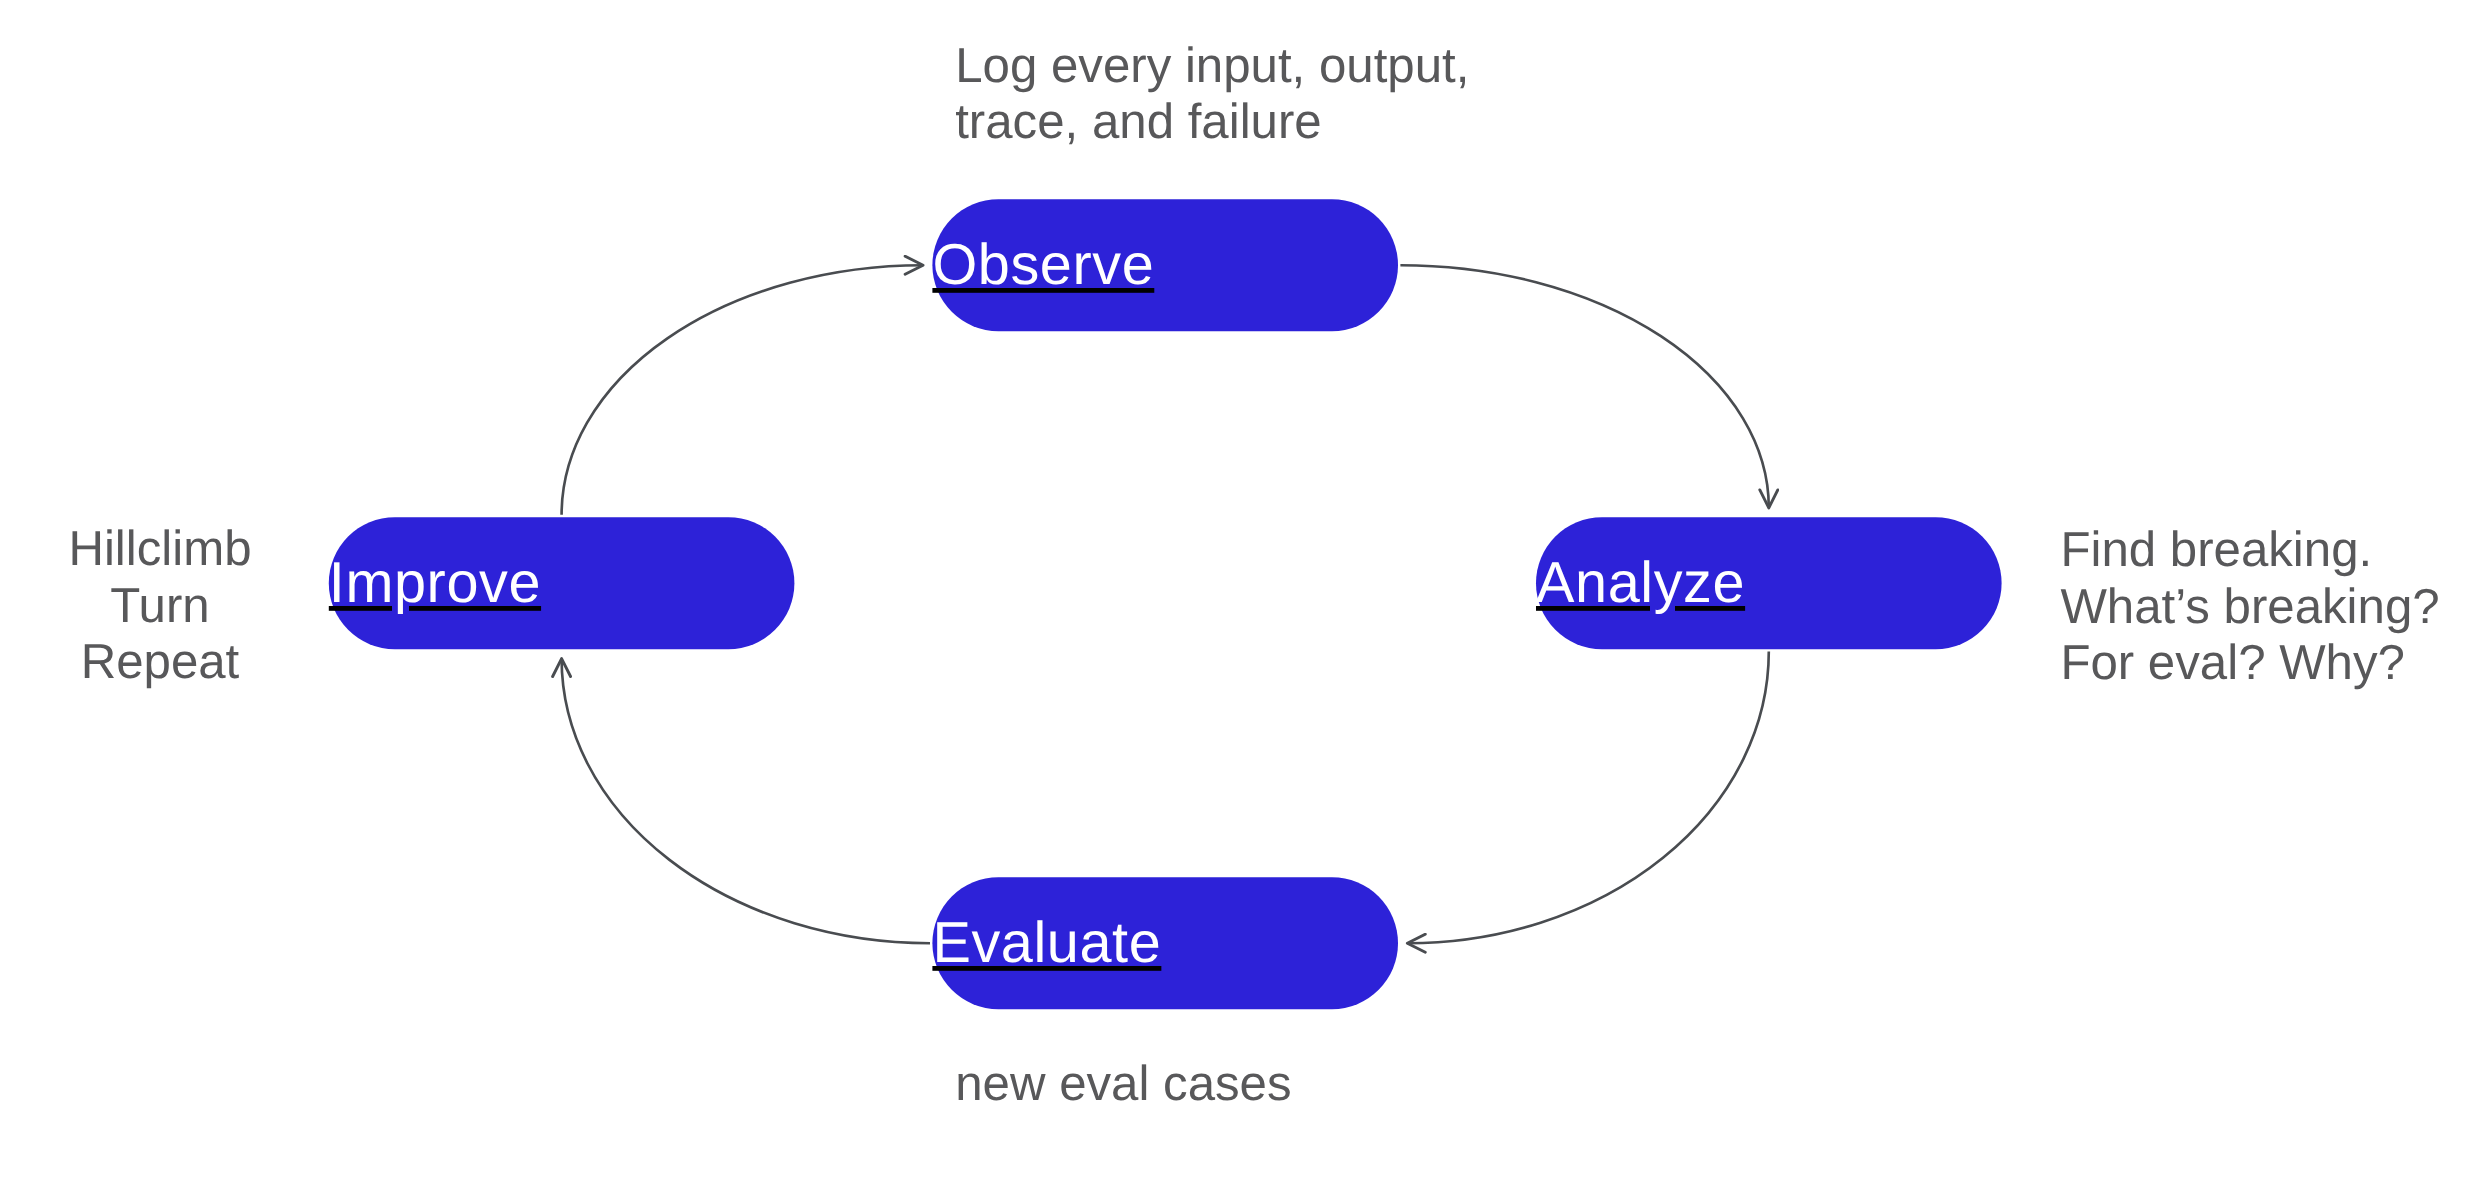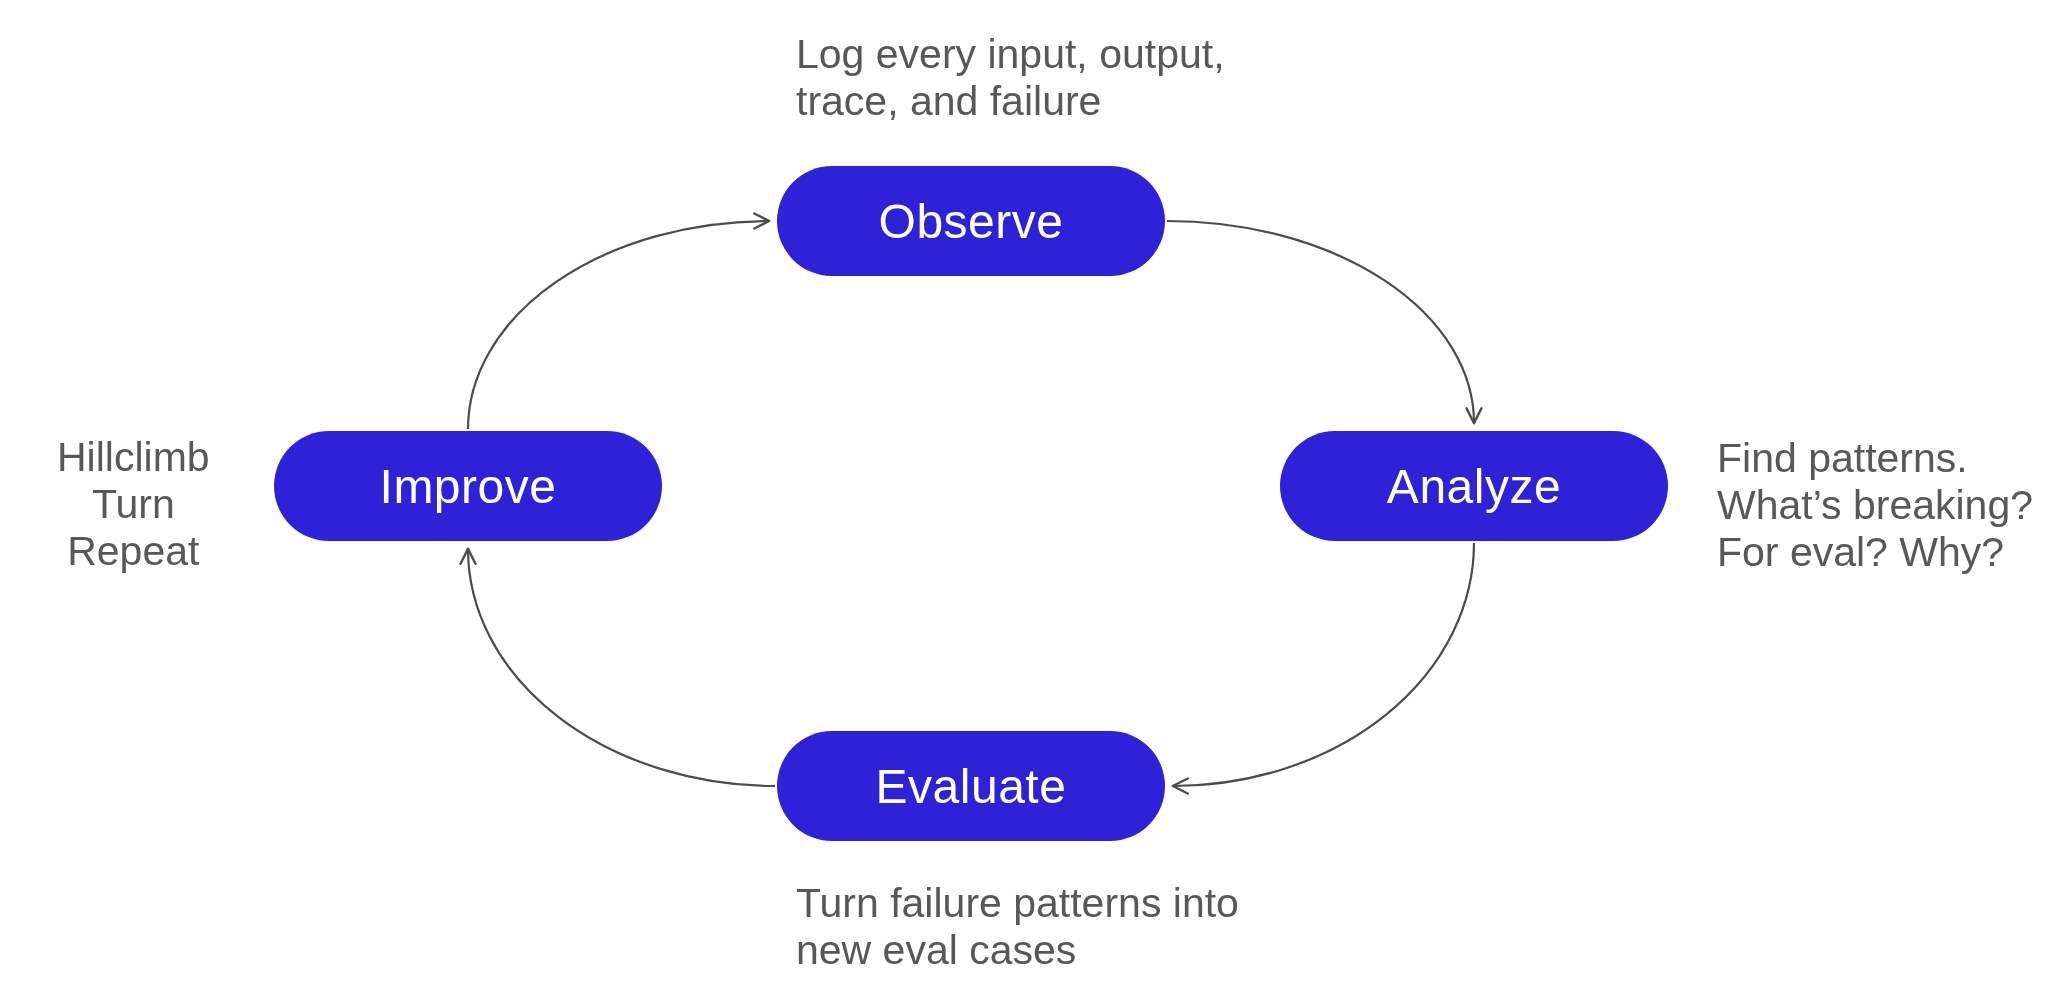--- a/index.html
+++ b/index.html
@@ -26,21 +26,22 @@
     stroke-width: 2.2;
   }
   .node {
     position: absolute;
     width: 388px;
     height: 110px;
     background: #2d22d8;
     border-radius: 55px;
     display: flex;
     align-items: center;
-    justify-content: center;
+    justify-content: flex-start;
+    text-decoration: underline;
   }
   .node-label {
     color: #ffffff;
     font-size: 48px;
     font-weight: 500;
     letter-spacing: 0.5px;
     white-space: nowrap;
   }
   .node-observe  { left: 777px;  top: 166px; }
   .node-analyze  { left: 1280px; top: 431px; }
@@ -78,27 +79,26 @@
       <path class="arc" d="M775,786 A307,237 0 0 1 468,549" marker-end="url(#arrowhead)"></path>
     </g>
   </svg>
 
   <div class="annotation annotation-observe">
     <span class="annotation-line">Log every input, output,</span>
     <span class="annotation-line">trace, and failure</span>
   </div>
 
   <div class="annotation annotation-analyze">
-    <span class="annotation-line">Find patterns.</span>
+    <span class="annotation-line">Find breaking.</span>
     <span class="annotation-line">What’s breaking?</span>
     <span class="annotation-line">For eval? Why?</span>
   </div>
 
   <div class="annotation annotation-evaluate">
-    <span class="annotation-line">Turn failure patterns into</span>
     <span class="annotation-line">new eval cases</span>
   </div>
 
   <div class="annotation annotation-improve">
     <span class="annotation-line">Hillclimb</span>
     <span class="annotation-line">Turn</span>
     <span class="annotation-line">Repeat</span>
   </div>
 
   <div class="node node-observe">

